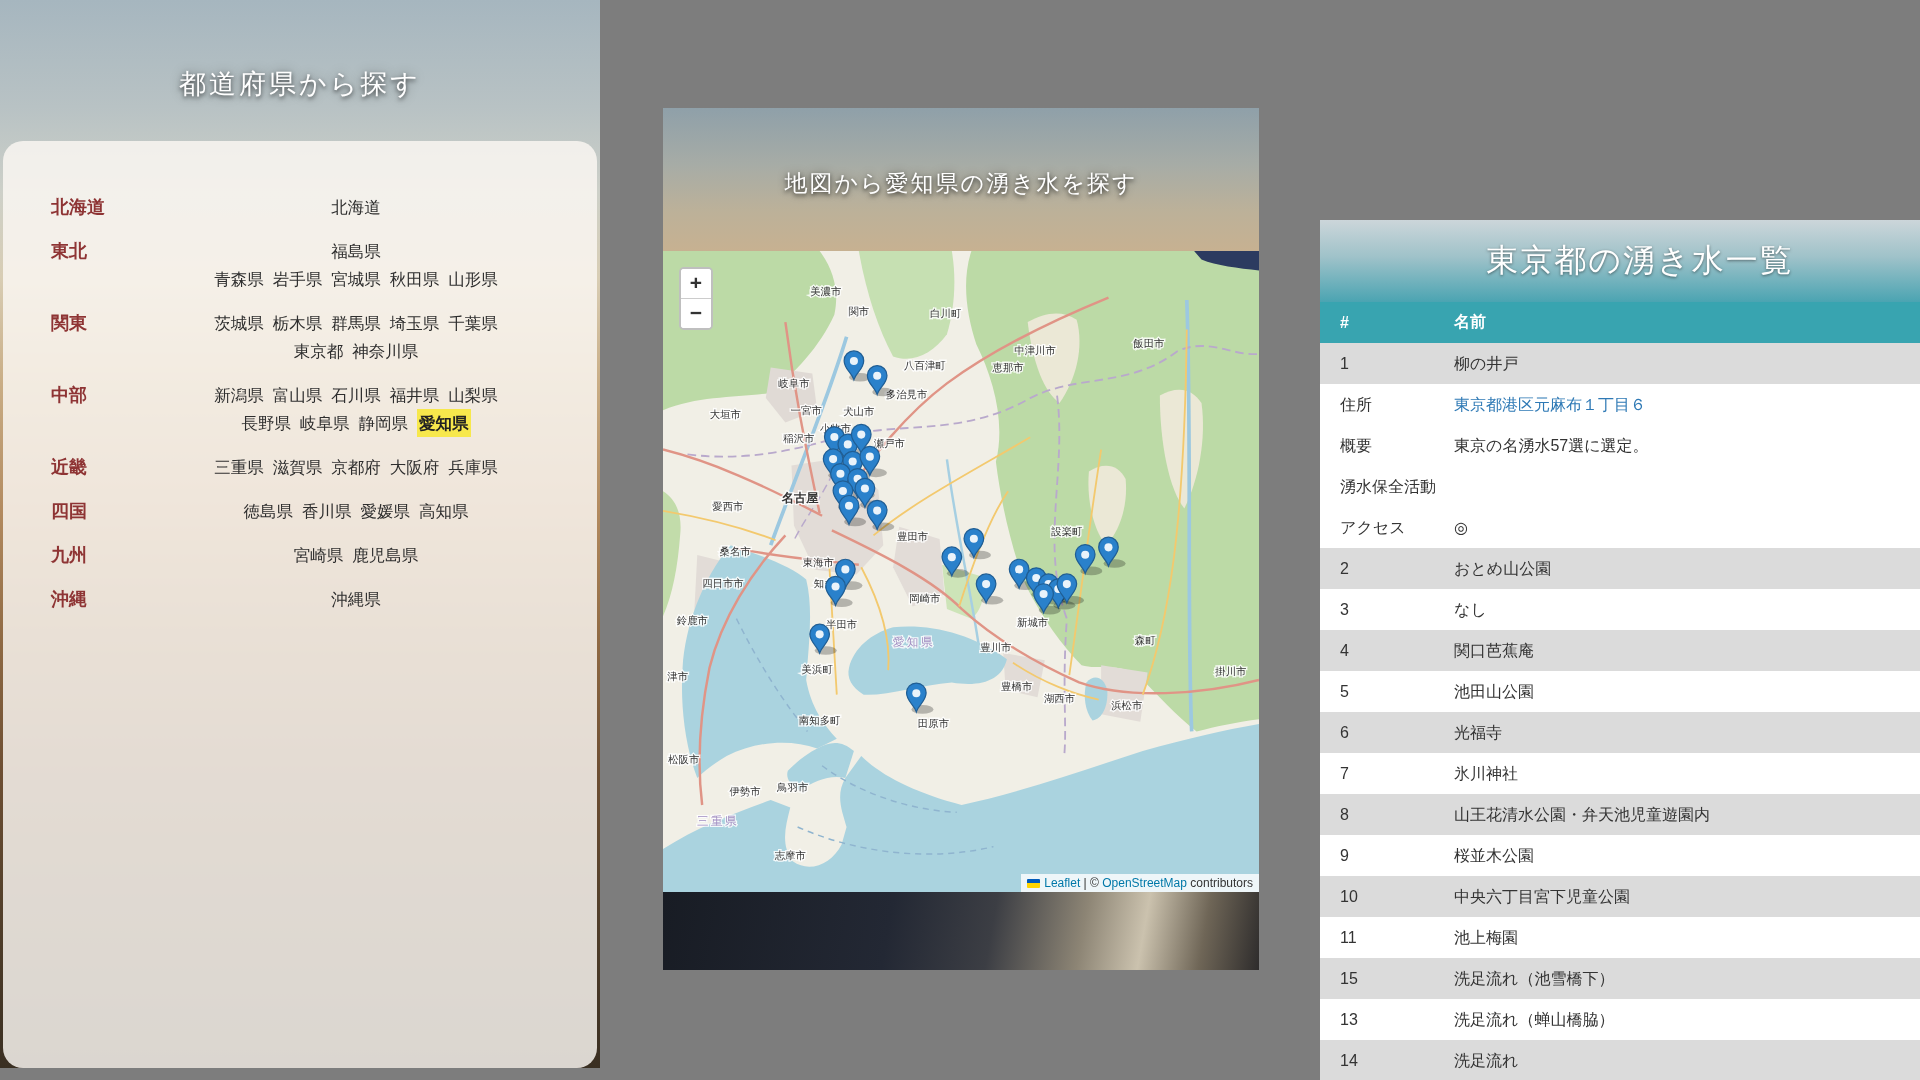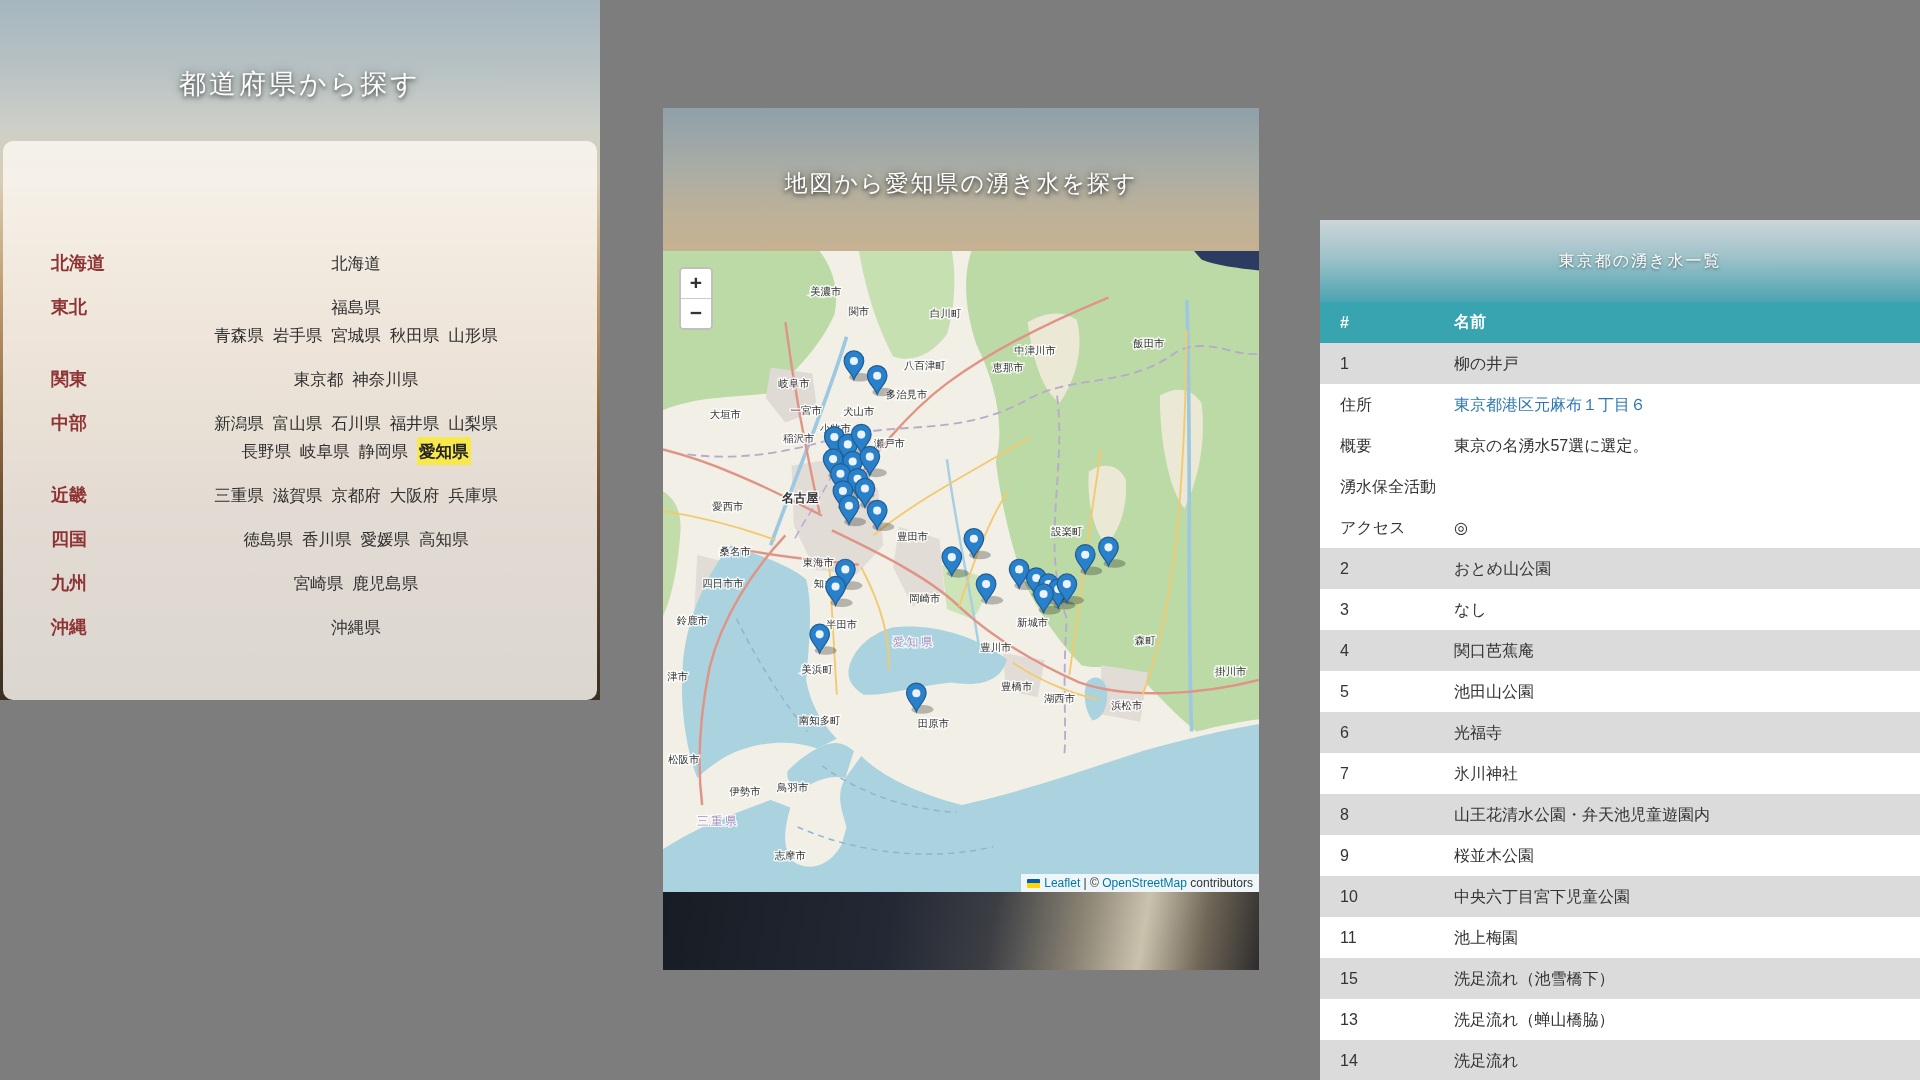--- a/index.html
+++ b/index.html
@@ -1,28 +1,28 @@
 <!DOCTYPE html>
 <html style="--accent: #38a4b0; --highlight: #f7e84c; --link: #2e79b5;"><head>
 <meta charset="utf-8">
 <style>
   html,body{margin:0;padding:0;}
   body{width:1920px;height:1080px;overflow:hidden;background:#7d7d7d;
        font-family:"Liberation Sans","DejaVu Sans",sans-serif;}
   .screen{position:relative;width:1920px;height:1080px;overflow:hidden;background:#7d7d7d;}
 
   
-  .left-panel{position:absolute;left:0;top:0;width:600px;height:700px;overflow:hidden;
+  .left-panel{position:absolute;left:0;top:0;width:600px;height:1068px;overflow:hidden;
     background:linear-gradient(180deg,#a6b6bf 0%,#b8c2c4 10%,#cdd0c8 18%,#d8cdb4 26%,
       #c9ad85 36%,#b28a5f 48%,#8f6a44 60%,#6e4f33 72%,#53402b 85%,#3a2f22 100%);}
   .left-title{padding-top:66px;text-align:center;font-family:"Liberation Serif","DejaVu Serif",serif;
     font-size:27px;color:#fff;letter-spacing:3px;
     text-shadow:0 2px 4px rgba(0,0,0,.6),0 0 12px rgba(0,0,0,.35);}
   .pref-card{position:absolute;left:3px;right:3px;top:141px;bottom:0;
-    background:rgba(250,247,242,.84);border-radius:10px;padding-top:108px;box-sizing:border-box;}
+    background:rgba(250,247,242,.84);border-radius:20px;padding-top:52px;box-sizing:border-box;}
   .region-row{display:flex;margin-bottom:16px;}
   .region-label{flex:none;width:104px;margin-left:48px;font-weight:bold;color:#8e3434;
     font-size:18px;line-height:28px;}
   .pref-lines{flex:1;padding-right:40px;}
   .pref-line{display:flex;justify-content:center;gap:9px;line-height:28px;
     font-size:16.5px;color:#2e2e2e;white-space:nowrap;}
   .pref{cursor:pointer;}
   .pref.highlight{background:var(--highlight,#f7e84c);font-weight:bold;padding:0 2px;color:#222;}
 
   
@@ -52,21 +52,21 @@
   .flag{display:inline-block;width:13px;height:9px;border-radius:1px;
     background:linear-gradient(180deg,#005BBB 50%,#FFD500 50%);}
   .map-photo-bottom{height:78px;
     background:linear-gradient(100deg,#181c24 0%,#232834 38%,#3c3e44 55%,#8d8575 70%,
       #cbc2ae 80%,#6f6657 90%,#2e2c2c 100%);}
 
   
   .table-panel{position:absolute;left:1320px;top:220px;width:640px;bottom:0;background:#fff;overflow:hidden;}
   .table-header{height:82px;display:flex;align-items:center;justify-content:center;
     background:linear-gradient(180deg,#ccd6da 0%,#9fc2c9 45%,#4ba4b2 100%);}
-  .table-title{font-family:Liberation Serif, serif;font-size:16px;color:#fff;
+  .table-title{font-family:Liberation Serif, serif;font-size:32px;color:#fff;
     letter-spacing:2px;text-shadow:0 1px 3px rgba(0,0,0,.5);}
   table.springs{width:100%;border-collapse:collapse;table-layout:fixed;font-size:16px;color:#333;}
   table.springs thead th{background:var(--accent,#38a4b0);color:#fff;text-align:left;
     font-weight:bold;height:41px;padding:0;}
   th.col-num,td.col-num{width:110px;}
   table.springs th.col-num{padding-left:20px;}
   table.springs th.col-name{padding-left:4px;}
   table.springs td{padding:10px 8px 10px 4px;line-height:21px;vertical-align:top;}
   table.springs td.col-num{padding:10px 6px 10px 20px;}
   table.springs tbody tr{background:#fff;}
@@ -101,20 +101,27 @@
                 <span class="pref">岩手県</span>
                 <span class="pref">宮城県</span>
                 <span class="pref">秋田県</span>
                 <span class="pref">山形県</span>
               </div>
             </div>
           </div>
           <div class="region-row">
             <div class="region-label">関東</div>
             <div class="pref-lines">
+              <div class="pref-line">
+                <span class="pref">茨城県</span>
+                <span class="pref">栃木県</span>
+                <span class="pref">群馬県</span>
+                <span class="pref">埼玉県</span>
+                <span class="pref">千葉県</span>
+              </div>
               <div class="pref-line">
                 <span class="pref">東京都</span>
                 <span class="pref">神奈川県</span>
               </div>
             </div>
           </div>
           <div class="region-row">
             <div class="region-label">中部</div>
             <div class="pref-lines">
               <div class="pref-line">

